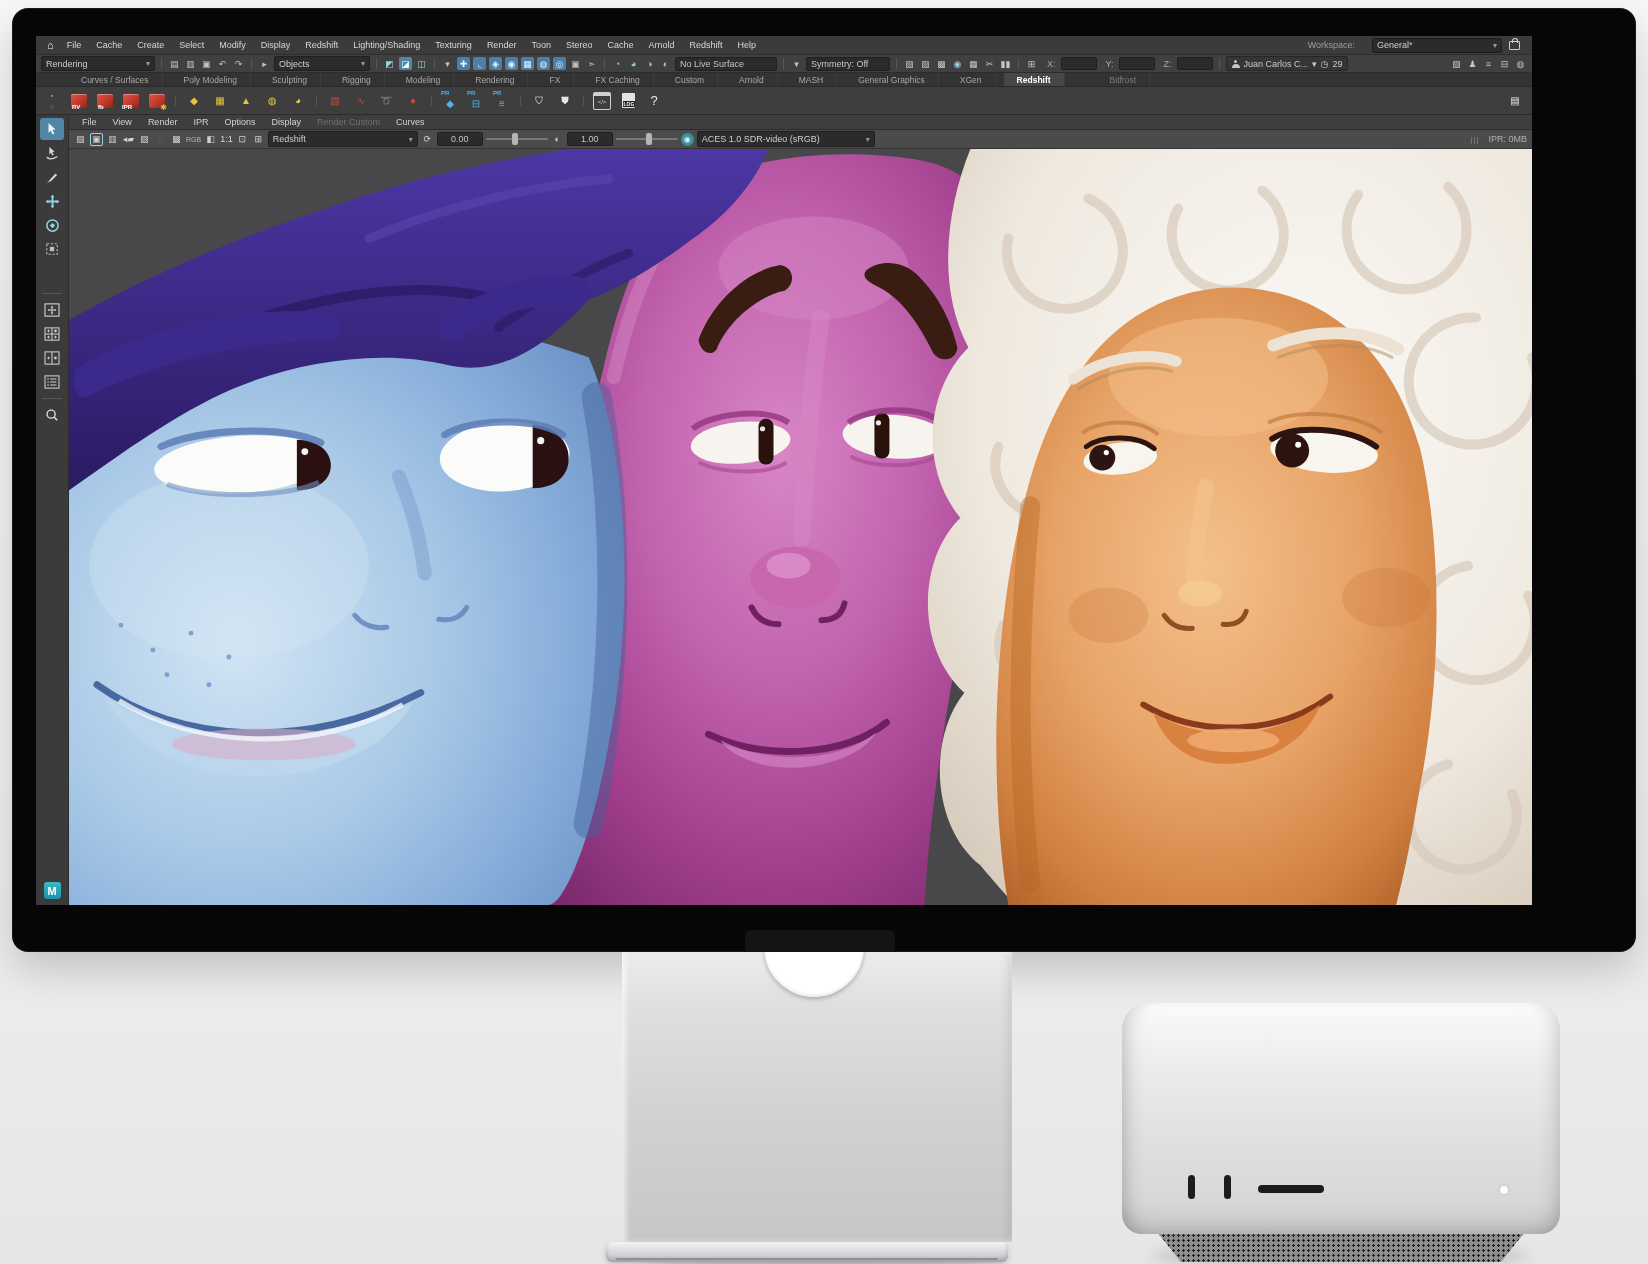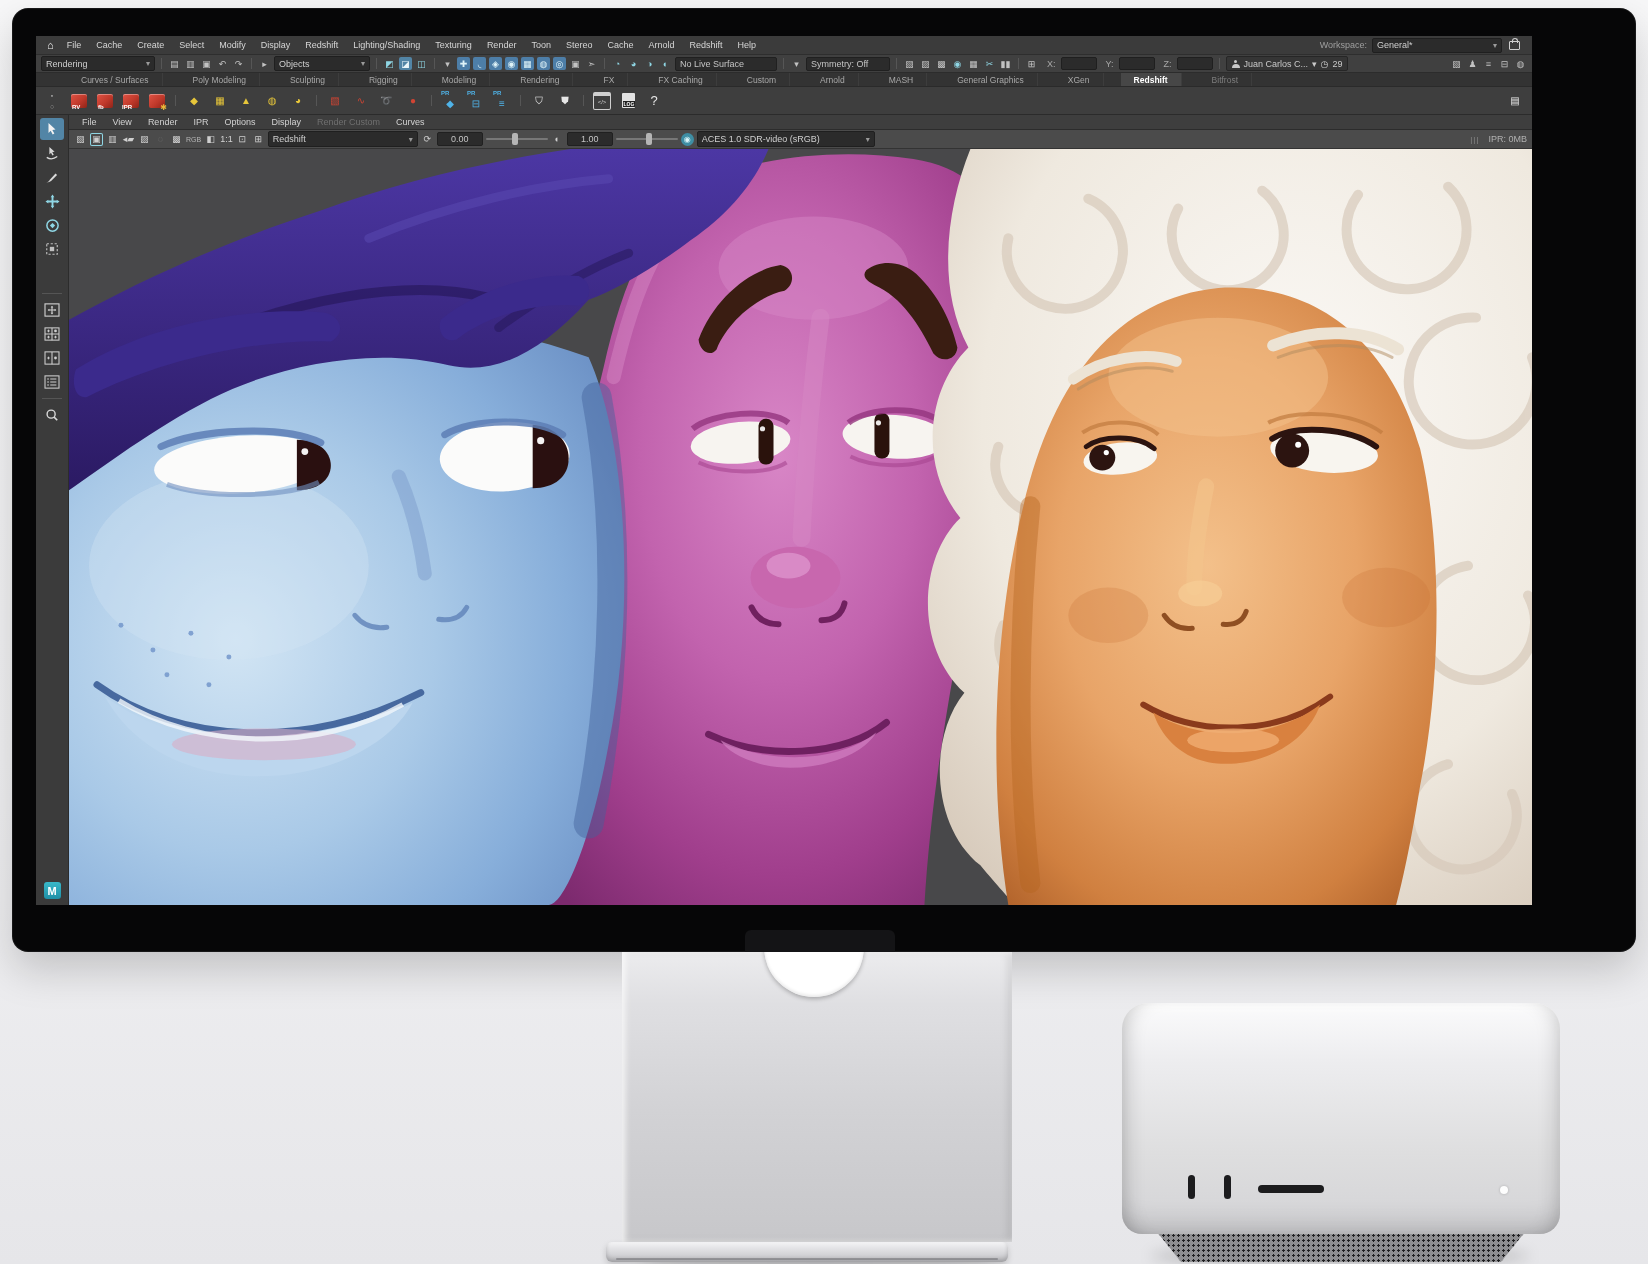--- a/index.html
+++ b/index.html
@@ -11,45 +11,45 @@
            border-radius:16px;box-shadow:inset 0 0 0 1px rgba(255,255,255,.07),0 18px 40px rgba(0,0,0,.18);}
   .bezel-recess{position:absolute;left:733px;top:922px;width:150px;height:22px;background:#141416;border-radius:6px 6px 0 0;}
   .screen{position:absolute;left:24px;top:28px;width:1496px;height:869px;background:#3c3c3e;overflow:hidden;
           display:flex;flex-direction:column;font-size:9px;color:#c9c9c9;}
   
   .r{display:flex;align-items:center;flex:0 0 auto;}
   .menubar{height:18px;background:#3b3b3b;border-bottom:1px solid #2e2e2e;padding:0 6px;gap:1px;}
   .menubar .mi{padding:0 7px;color:#d6d6d6;font-size:9px;cursor:default;}
   .home{color:#e8e8e8;font-size:11px;padding:0 5px;}
   .spacer{flex:1;}
-  .wslabel{color:#9f9f9f;margin-right:4px;}
+  .wslabel{color:#9f9f9f;margin-right:16px;}
   .sel{display:inline-flex;align-items:center;justify-content:space-between;background:#2b2b2b;border:1px solid #1f1f1f;
        border-radius:2px;height:13px;padding:0 4px;color:#cfcfcf;gap:6px;}
   .sel .chev{color:#9a9a9a;font-size:8px;}
   .lock{width:9px;height:7px;border:1px solid #cfcfcf;border-radius:1px;position:relative;margin:0 6px;}
   .lock:before{content:"";position:absolute;left:1.5px;top:-4px;width:4px;height:4px;border:1px solid #cfcfcf;border-bottom:none;border-radius:3px 3px 0 0;}
   .row2{height:17px;background:#404040;border-bottom:1px solid #2c2c2c;padding:0 5px;gap:3px;}
   .sep{width:1px;height:11px;background:#565656;margin:0 3px;flex:0 0 auto;}
   .ti{width:13px;height:13px;display:inline-flex;align-items:center;justify-content:center;color:#c2c2c2;
       font-size:9px;border-radius:2px;flex:0 0 auto;}
   .ti.teal{color:#8fd6e4;}
   .ti.hl{background:#4d7ea8;color:#dff3f8;}
   .ti.hl2{background:#5285a6;color:#eaf6fa;}
   .fld{background:#2b2b2b;border:1px solid #202020;border-radius:2px;height:12px;display:inline-flex;align-items:center;
        padding:0 4px;color:#c4c4c4;}
   .axis{color:#a9a9a9;margin:0 2px 0 6px;}
   .axfld{width:34px;height:11px;background:#2b2b2b;border:1px solid #1f1f1f;border-radius:2px;}
   .userchip{display:inline-flex;align-items:center;gap:4px;background:#353535;border:1px solid #262626;border-radius:2px;height:13px;padding:0 5px;}
   .avatar{width:8px;height:8px;position:relative;}
   .avatar:before{content:"";position:absolute;left:2.5px;top:0;width:3px;height:3px;border-radius:50%;background:#c9c9c9;}
   .avatar:after{content:"";position:absolute;left:0;bottom:0;width:8px;height:4px;border-radius:4px 4px 0 0;background:#c9c9c9;}
-  .tabs{height:13px;background:#333333;border-bottom:1px solid #2a2a2a;padding-left:32px;gap:17px;}
+  .tabs{height:13px;background:#333333;border-bottom:1px solid #2a2a2a;padding-left:32px;gap:8px;}
   .tab{padding:0 13px;font-size:8.5px;color:#a8a8a8;border-right:1px solid #3d3d3d;height:100%;display:flex;align-items:center;}
   .tab.active{color:#ffffff;background:#474747;font-weight:bold;}
-  .tab.dim{color:#7d7d7d;}
+  .tab.dim{color:#7d7d7d;margin-left:24px;}
   .shelfrow{height:27px;background:#3e3e3e;border-bottom:1px solid #2b2b2b;padding:0 6px 0 32px;gap:4px;position:relative;}
   .shelfrail{position:absolute;left:0;top:0;width:32px;height:100%;display:flex;flex-direction:column;align-items:center;justify-content:center;gap:4px;color:#9a9a9a;}
   .sico{width:22px;height:22px;border-radius:3px;display:inline-flex;align-items:center;justify-content:center;position:relative;flex:0 0 auto;font-size:10px;}
   .cube{width:16px;height:14px;background:linear-gradient(135deg,#e05344 0%,#c0392b 55%,#8f2418 100%);border-radius:2px;box-shadow:inset 0 1px 0 rgba(255,255,255,.35);}
   .gear{position:absolute;right:1px;bottom:0;color:#e8b53a;font-size:8px;}
   .y{color:#e7c63a;}
   .rd{color:#d14433;}
   .bl{color:#4fb3e8;}
   .wh{color:#e6e6e6;}
   .prtag{position:absolute;left:2px;top:0;font-size:6px;font-weight:bold;color:#4fb3e8;}

